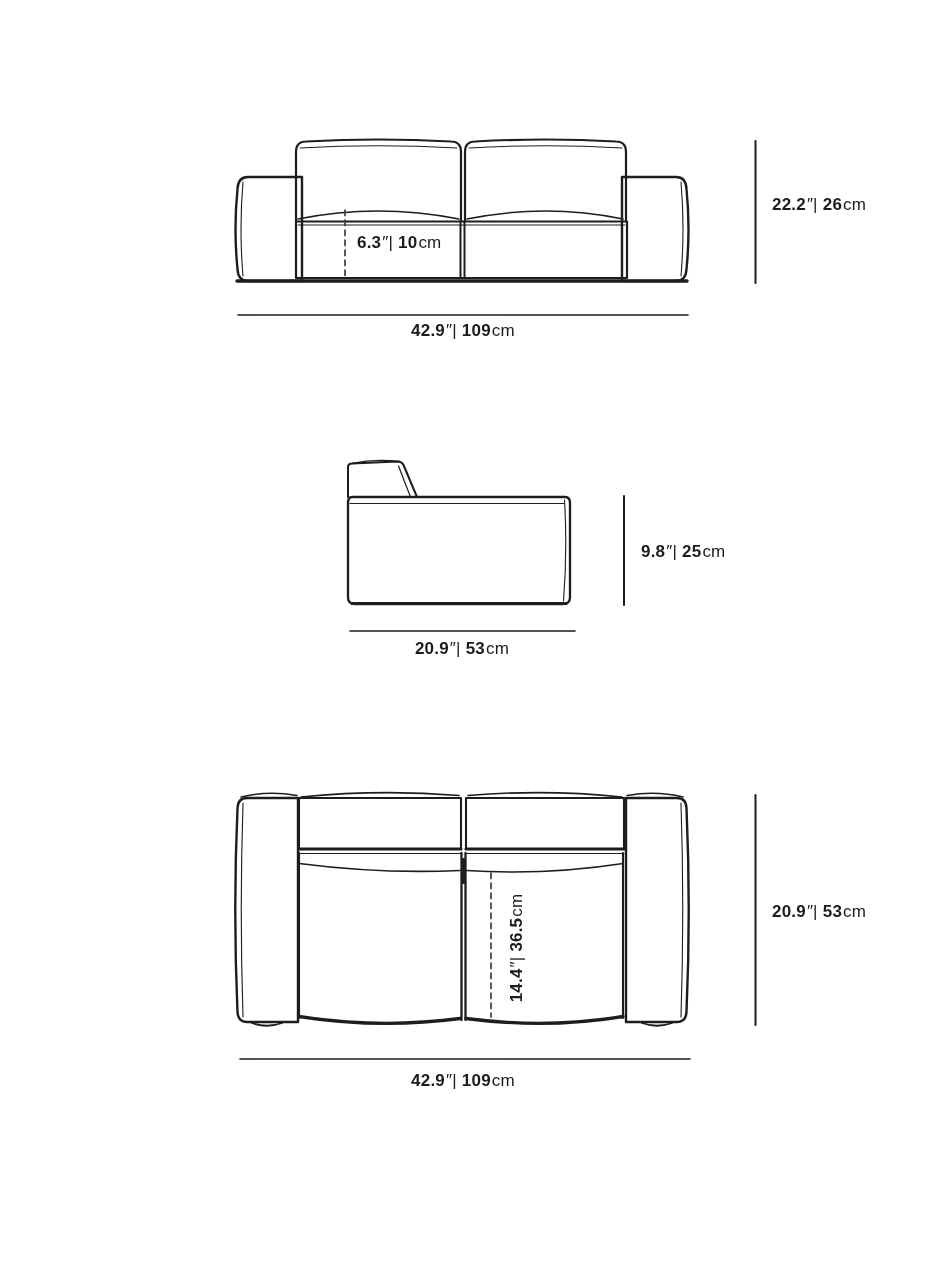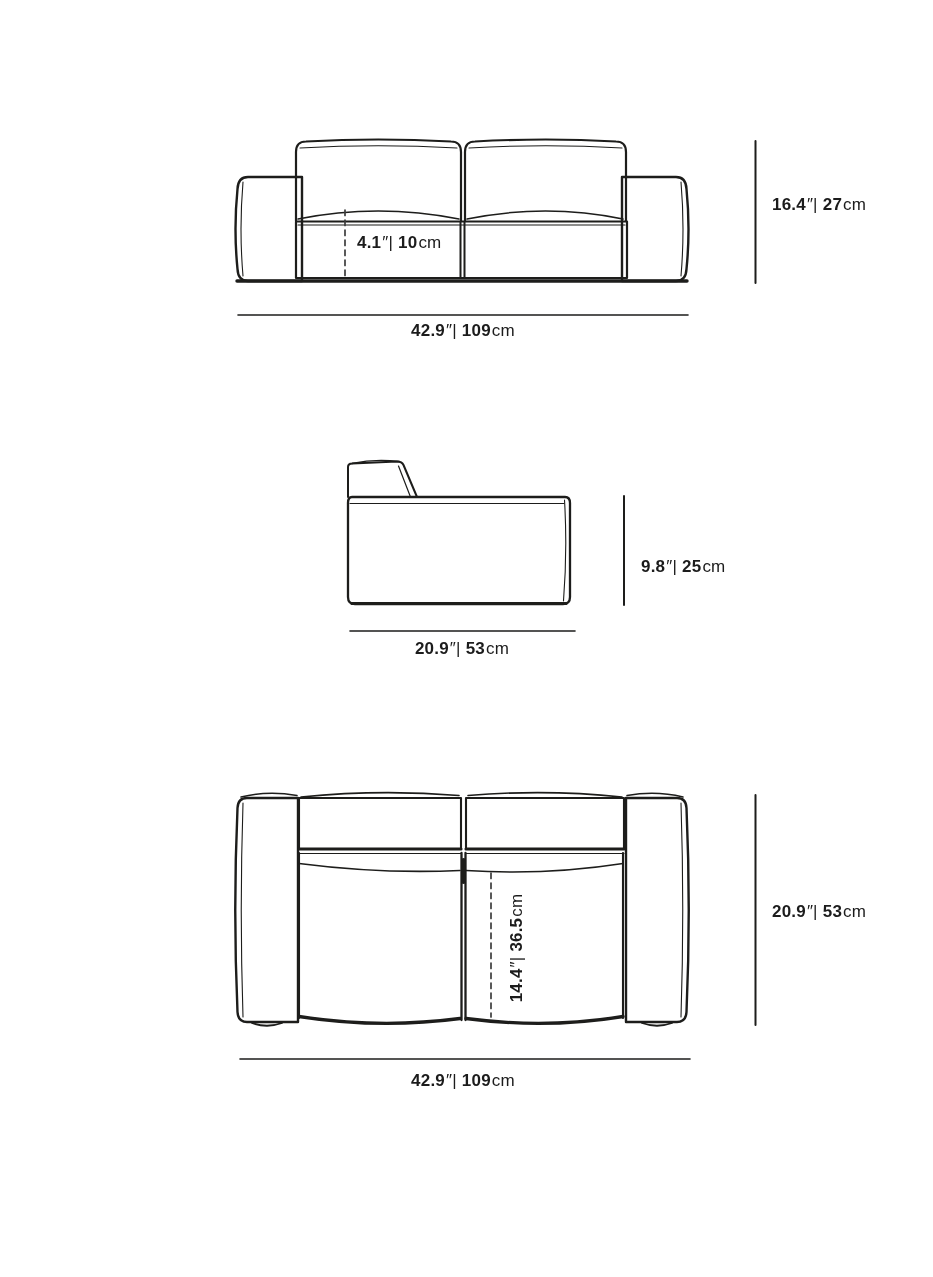--- a/index.html
+++ b/index.html
@@ -116,32 +116,32 @@
       <line stroke-width="4.2" x1="463.5" y1="860" x2="463.5" y2="882"></line>
 
       <line stroke="#3c3c3c" stroke-width="1.7" stroke-dasharray="5.5 4.5" x1="491" y1="873" x2="491" y2="1017"></line>
 
       <line stroke-width="2" x1="755.5" y1="795" x2="755.5" y2="1025"></line>
       <line stroke-width="1.6" x1="240" y1="1059" x2="690" y2="1059"></line>
     </g>
   </svg>
 
   <div class="dim-label" style="left:357px;top:234px;">
-    <span>4.1</span><span class="sep">″|</span><span>10</span><span class="unit">cm</span>
+    <span>6.3</span><span class="sep">″|</span><span>10</span><span class="unit">cm</span>
   </div>
 
   <div class="dim-label" style="left:772px;top:196px;">
-    <span>16.4</span><span class="sep">″|</span><span>27</span><span class="unit">cm</span>
+    <span>22.2</span><span class="sep">″|</span><span>26</span><span class="unit">cm</span>
   </div>
 
   <div class="dim-label center-x" style="left:463px;top:322px;">
     <span>42.9</span><span class="sep">″|</span><span>109</span><span class="unit">cm</span>
   </div>
 
-  <div class="dim-label" style="left:641px;top:558px;">
+  <div class="dim-label" style="left:641px;top:543px;">
     <span>9.8</span><span class="sep">″|</span><span>25</span><span class="unit">cm</span>
   </div>
 
   <div class="dim-label center-x" style="left:462px;top:640px;">
     <span>20.9</span><span class="sep">″|</span><span>53</span><span class="unit">cm</span>
   </div>
 
   <div class="dim-label rotated" style="left:516px;top:948px;">
     <span>14.4</span><span class="sep">″|</span><span>36.5</span><span class="unit">cm</span>
   </div>

